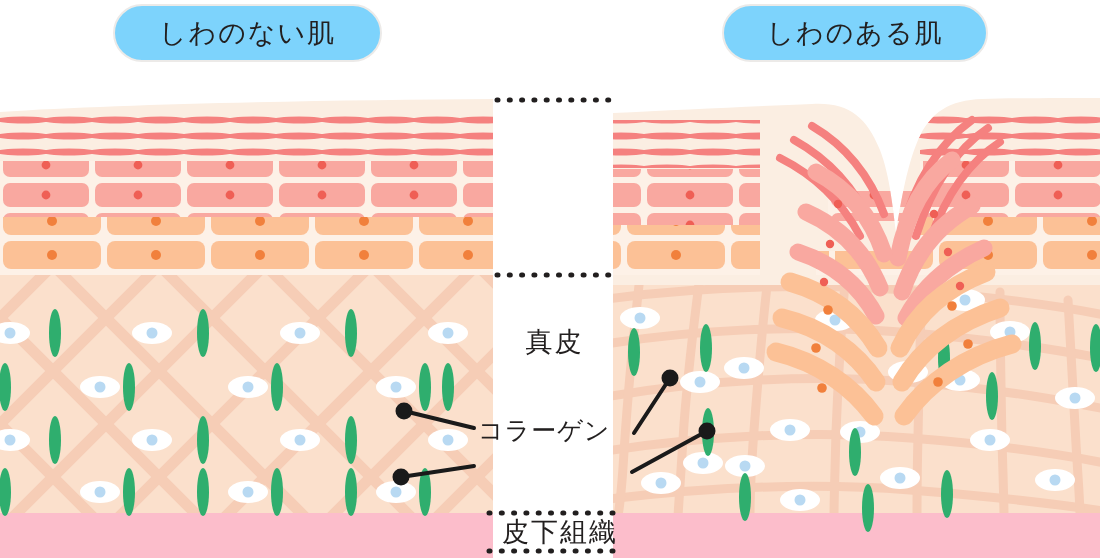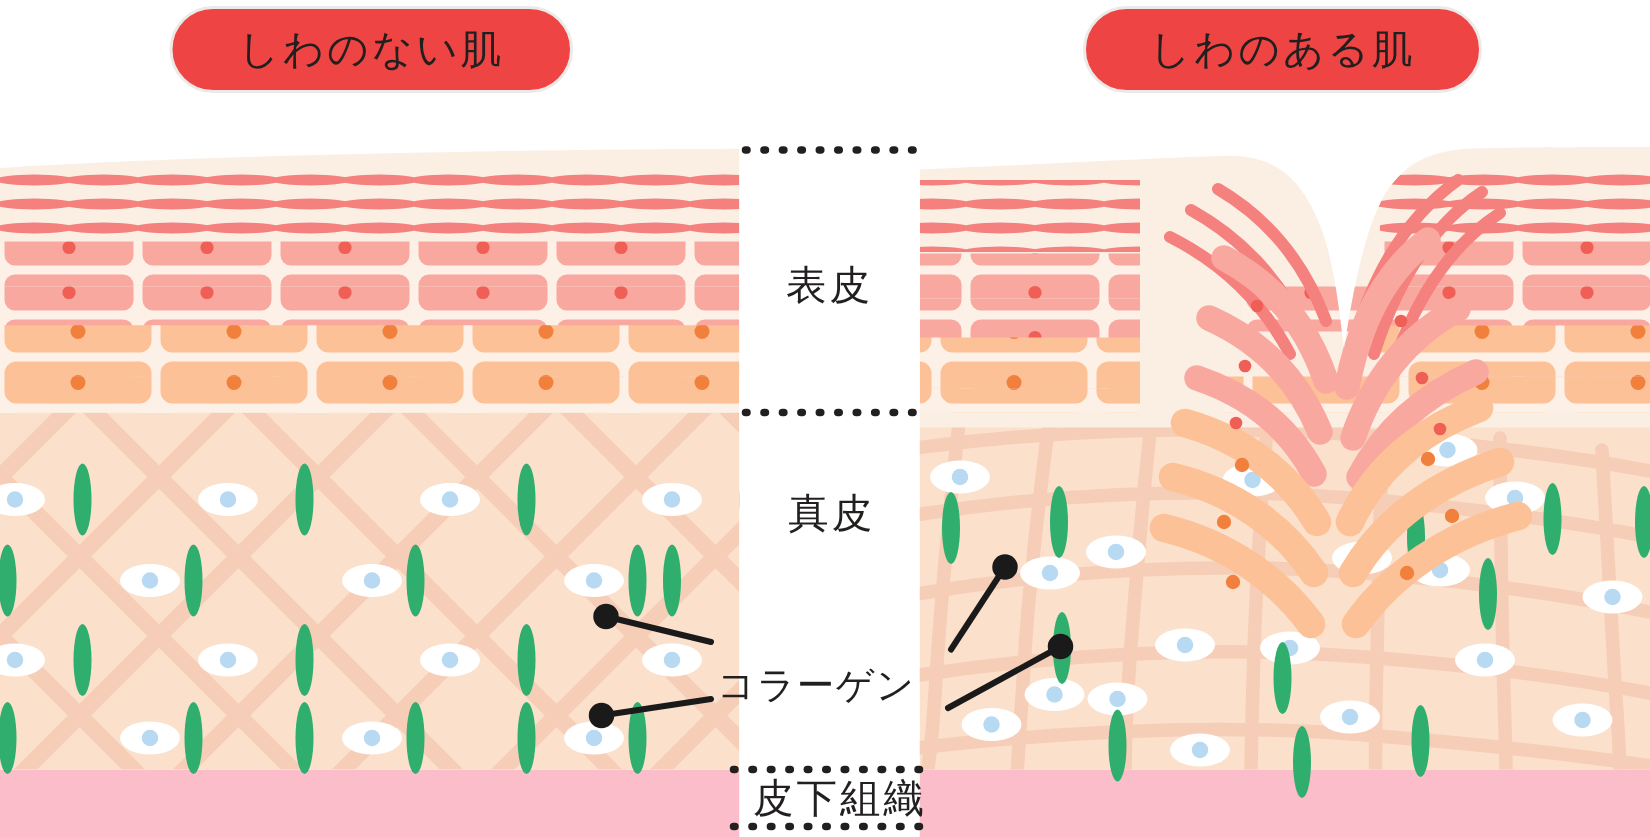--- a/index.html
+++ b/index.html
@@ -16,21 +16,21 @@
   }
   #stage svg{position:absolute;left:0;top:0;}
 
   
   .pill{
     position:absolute;
     box-sizing:border-box;
     height:58px;
     border:2px solid #eceae8;
     border-radius:29px;
-    background:#ef4444;
+    background:#7dd3fc;
     display:flex;
     align-items:center;
     justify-content:center;
     color:#221f1f;
     font-size:27px;
     letter-spacing:2px;
     white-space:nowrap;
   }
   #pill-left{left:113px;top:4px;width:269px;}
   #pill-right{left:722px;top:4px;width:266px;}
@@ -48,21 +48,20 @@
   #cap-dermis{left:493px;top:324px;width:123px;}
   #cap-subcutis{left:494px;top:514px;width:132px;}
 
   
   .callout-label{
     position:absolute;
     color:#221f1f;
     font-size:25px;
     letter-spacing:1px;
     white-space:nowrap;
-    margin-top:26px;
   }
   #lbl-collagen{left:478px;top:414px;}
   #lbl-elastin{left:478px;top:452px;}
 </style>
 </head>
 <body>
 
 <div id="stage">
 
   <svg width="1100" height="558" viewBox="0 0 1100 558">
@@ -399,21 +398,20 @@
   </svg>
 
   <div class="pill" id="pill-left">
     <span>しわのない肌</span>
   </div>
 
   <div class="pill" id="pill-right">
     <span>しわのある肌</span>
   </div>
 
-  <div class="layer-caption" id="cap-epidermis">表皮</div>
 
   <div class="layer-caption" id="cap-dermis">真皮</div>
 
   <div class="layer-caption" id="cap-subcutis">皮下組織</div>
 
   <div class="callout-label" id="lbl-collagen">コラーゲン</div>
 
 </div>
 
 </body></html>

